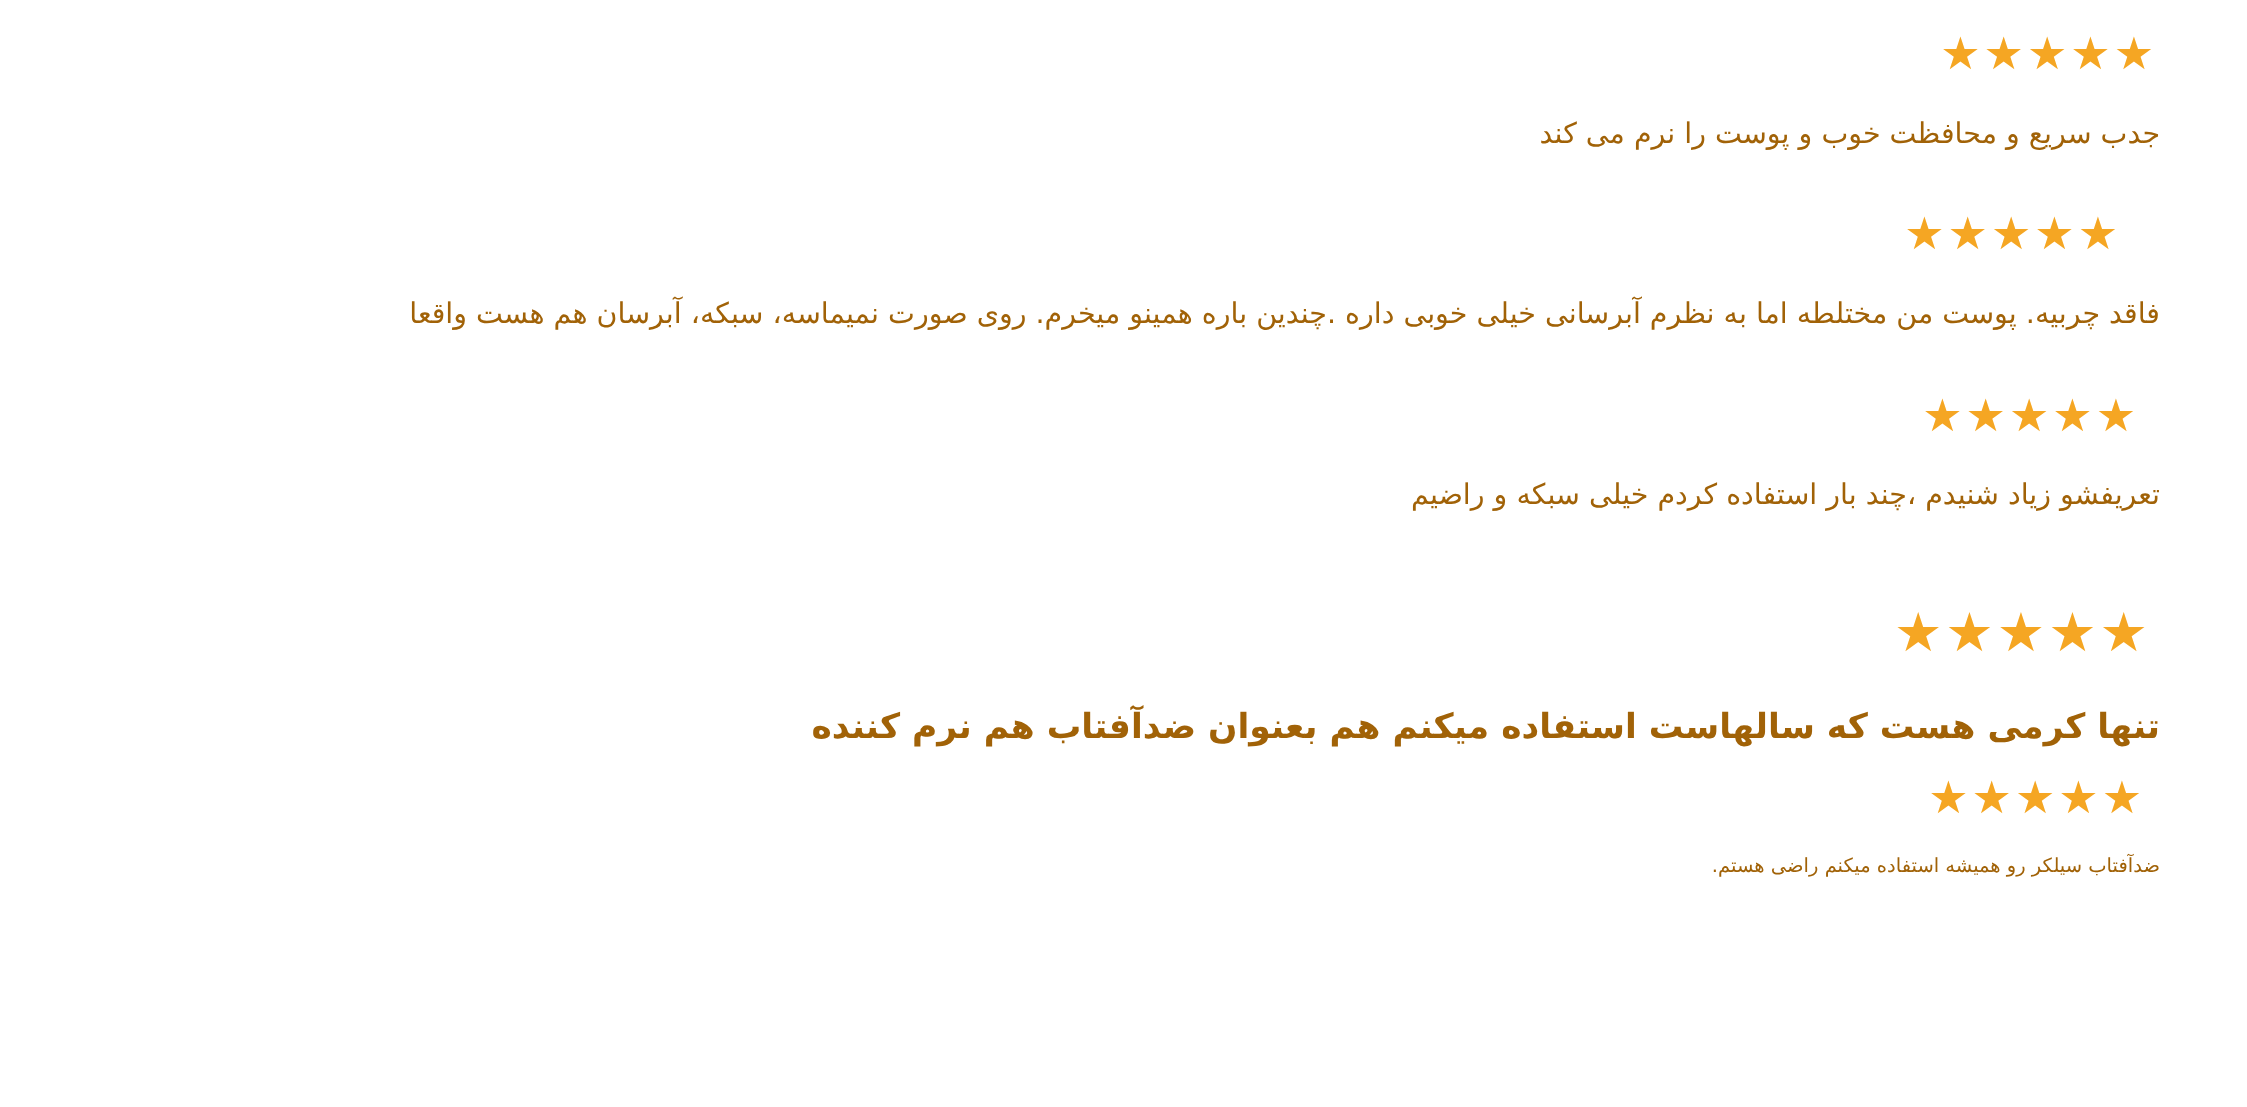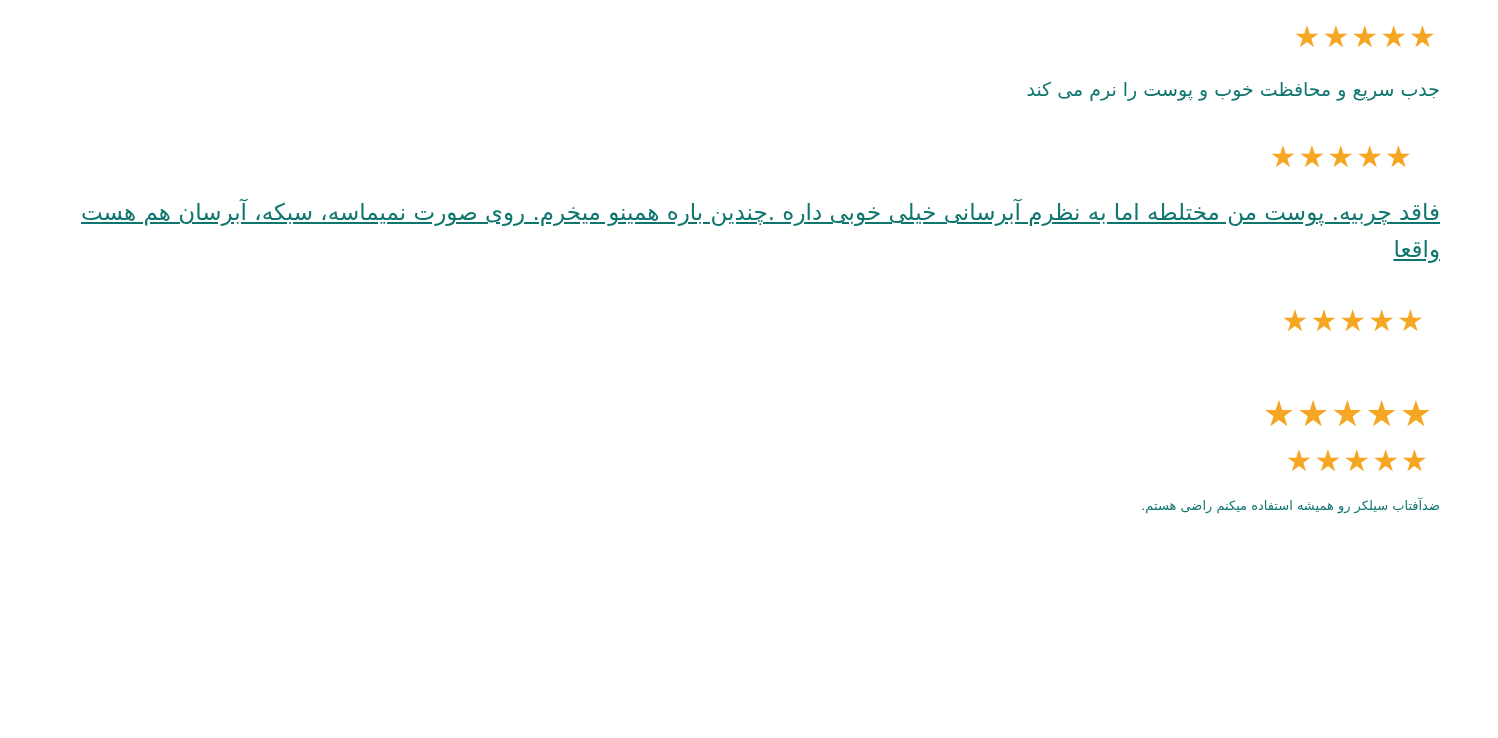--- a/index.html
+++ b/index.html
@@ -26,35 +26,35 @@
     text-align: right;
   }
   .stars {
     color: #f5a623;
     letter-spacing: 2px;
     line-height: 1;
     white-space: nowrap;
     display: block;
   }
   .review-text {
-    color: #0f766e;
+    color: #a16207;
     line-height: 1.6;
     display: block;
     margin-left: 48px;
   }
 
   
   .r1 { padding: 22px 58px 0 0; }
   .r1 .stars { font-size: 30px; padding-right: 2px; }
   .r1 .review-text { font-size: 19px; margin-top: 22px; padding-right: 0; }
 
   
   .r2 { padding: 38px 58px 0 0; }
   .r2 .stars { font-size: 30px; padding-right: 26px; }
-  .r2 .review-text { font-size: 23px; margin-top: 22px; padding-right: 0; text-decoration: underline; }
+  .r2 .review-text { font-size: 19px; margin-top: 22px; padding-right: 0; }
 
   
   .r3 { padding: 38px 58px 0 0; }
   .r3 .stars { font-size: 30px; padding-right: 14px; }
   .r3 .review-text { font-size: 19px; margin-top: 22px; padding-right: 0; }
 
   
   .r4 { padding: 60px 58px 0 0; }
   .r4 .stars { font-size: 36px; padding-right: 6px; }
   .r4 .review-text { font-size: 23px; font-weight: bold; margin-top: 26px; padding-right: 0; }
@@ -74,24 +74,26 @@
     <span class="review-text">جدب سریع و محافظت خوب و پوست را نرم می کند</span>
   </div>
 
   <div class="review r2">
     <span class="stars">★★★★★</span>
     <span class="review-text">فاقد چربیه. پوست من مختلطه اما به نظرم آبرسانی خیلی خوبی داره .چندین باره همینو میخرم. روی صورت نمیماسه، سبکه، آبرسان هم هست واقعا</span>
   </div>
 
   <div class="review r3">
     <span class="stars">★★★★★</span>
+    <span class="review-text">تعریفشو زیاد شنیدم ،چند بار استفاده کردم خیلی سبکه و راضیم</span>
   </div>
 
   <div class="review r4">
     <span class="stars">★★★★★</span>
+    <span class="review-text">تنها کرمی هست که سالهاست استفاده میکنم هم بعنوان ضدآفتاب هم نرم کننده</span>
   </div>
 
   <div class="review r5">
     <span class="stars">★★★★★</span>
     <span class="review-text">ضدآفتاب سیلکر رو همیشه استفاده میکنم راضی هستم.</span>
   </div>
 
 </div>
 
 </body></html>

